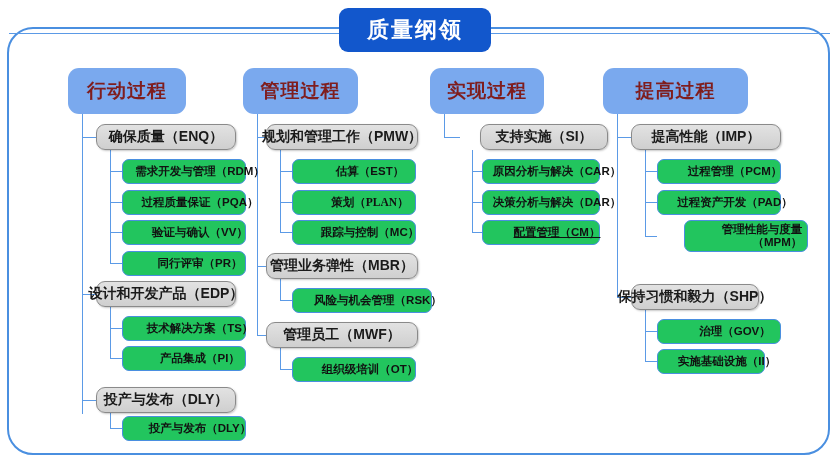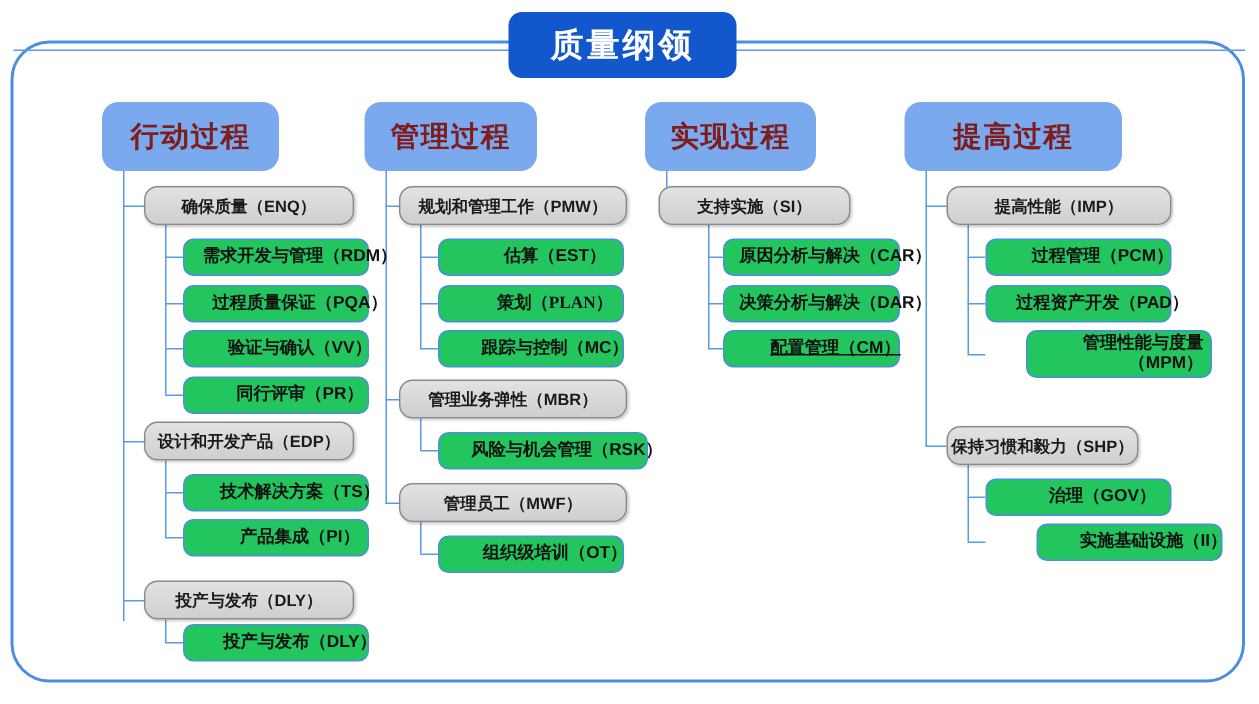--- a/index.html
+++ b/index.html
@@ -36,21 +36,21 @@
     color:#7f1d1d;font-size:19px;font-weight:bold;letter-spacing:1px;
     z-index:3;
   }
 
   
   .group-box{
     position:absolute;height:26px;
     background:linear-gradient(#e2e2e2,#cfcfcf);
     border:1.5px solid #8a8a8a;border-radius:9px;box-sizing:border-box;
     display:flex;align-items:center;justify-content:center;
-    color:#1a1a1a;font-size:11px;font-weight:bold;
+    color:#1a1a1a;font-size:14px;font-weight:bold;
     box-shadow:1px 1px 2px rgba(0,0,0,.22);
     z-index:3;white-space:nowrap;
   }
 
   
   .leaf-box{
     position:absolute;height:25px;
     background:#22c55e;border:1.3px solid #4a8fe0;border-radius:7px;
     box-sizing:border-box;
     display:flex;align-items:center;justify-content:center;
@@ -138,21 +138,21 @@
   <div class="hline" style="left:257px;top:335px;width:9px;"></div>
   <div class="group-box" style="left:266px;top:322px;width:152px;">管理员工（MWF）</div>
   <div class="vline" style="left:280px;top:348px;height:21px;"></div>
   <div class="hline" style="left:280px;top:369px;width:12px;"></div>
   <div class="leaf-box" style="left:292px;top:357px;width:124px;">组织级培训（OT）</div>
 
   <div class="col-head" style="left:430px;top:68px;width:114px;">实现过程</div>
   <div class="vline" style="left:444px;top:114px;height:24px;"></div>
 
   <div class="hline" style="left:444px;top:137px;width:16px;"></div>
-  <div class="group-box" style="left:439px;top:124px;width:128px;">支持实施（SI）</div>
+  <div class="group-box" style="left:480px;top:124px;width:128px;">支持实施（SI）</div>
   <div class="vline" style="left:472px;top:150px;height:82px;"></div>
 
   <div class="hline" style="left:472px;top:171px;width:10px;"></div>
   <div class="leaf-box" style="left:482px;top:159px;width:118px;">原因分析与解决（CAR）</div>
 
   <div class="hline" style="left:472px;top:202px;width:10px;"></div>
   <div class="leaf-box" style="left:482px;top:190px;width:118px;">决策分析与解决（DAR）</div>
 
   <div class="hline" style="left:472px;top:232px;width:10px;"></div>
   <div class="leaf-box" style="left:482px;top:220px;width:118px;text-decoration:underline;">配置管理（CM）</div>
@@ -174,15 +174,15 @@
   <div class="leaf-box two-line" style="left:657px;top:220px;width:124px;margin-left:27px;">管理性能与度量<br>（MPM）</div>
 
   <div class="hline" style="left:617px;top:297px;width:14px;"></div>
   <div class="group-box" style="left:631px;top:284px;width:128px;">保持习惯和毅力（SHP）</div>
   <div class="vline" style="left:645px;top:310px;height:51px;"></div>
 
   <div class="hline" style="left:645px;top:331px;width:12px;"></div>
   <div class="leaf-box" style="left:657px;top:319px;width:124px;">治理（GOV）</div>
 
   <div class="hline" style="left:645px;top:361px;width:12px;"></div>
-  <div class="leaf-box" style="left:657px;top:349px;width:124px;margin-left:34px;">实施基础设施（II）</div>
+  <div class="leaf-box" style="left:657px;top:349px;width:108px;">实施基础设施（II）</div>
 
 </div>
 
 </body></html>

